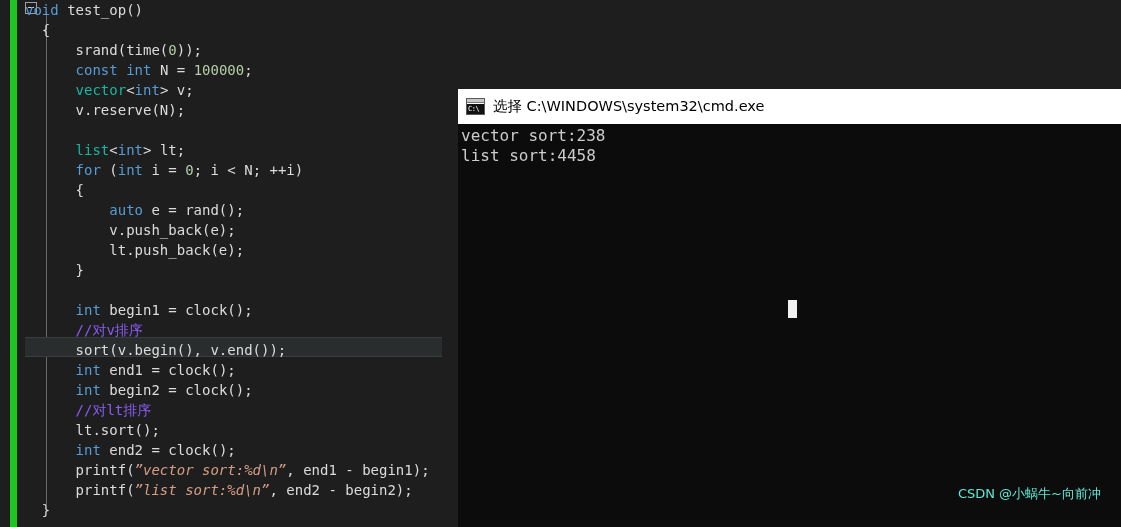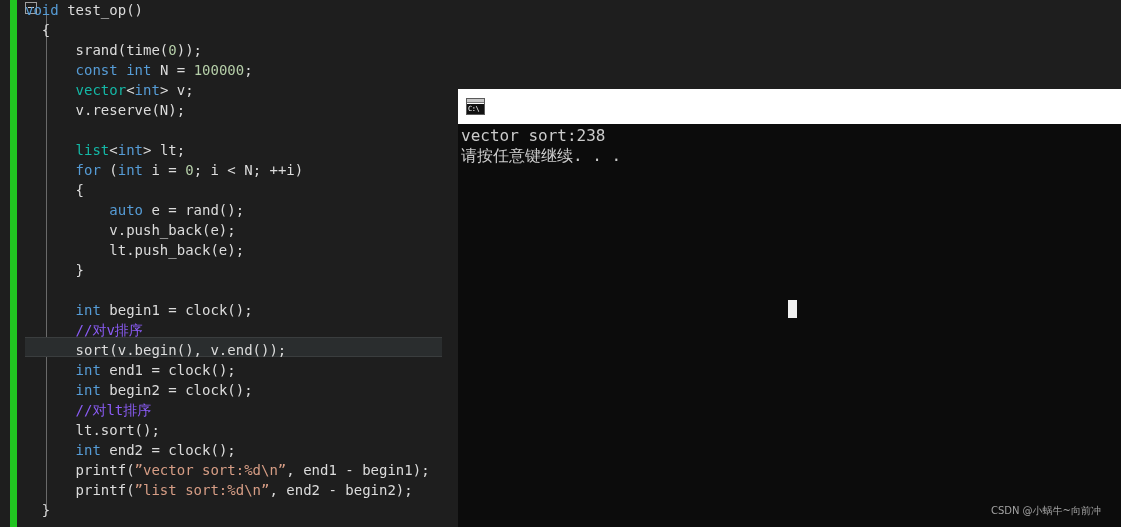--- a/index.html
+++ b/index.html
@@ -74,21 +74,21 @@
     color: #dcdcdc;
   }
   .ln {
     height: 20px;
     padding-left: 25px;
     white-space: pre;
   }
   .kw   { color: #569cd6; }
   .typ  { color: #14b8a6; }
   .num  { color: #b5cea8; }
-  .str  { color: #d69d85; }
+  .str  { color: #d69d85; font-style: italic; }
   .cmt  { color: #8b5cf6; }
   .pln  { color: #dcdcdc; }
 
   
   #console-window {
     position: absolute;
     left: 458px;
     top: 89px;
     width: 663px;
     height: 438px;
@@ -163,24 +163,24 @@
     position: absolute;
     left: 330px;
     top: 176px;
     width: 9px;
     height: 18px;
     background: #f0f0f0;
   }
   #watermark {
     position: absolute;
     right: 20px;
-    bottom: 9px;
+    bottom: 24px;
     font-family: "DejaVu Sans", sans-serif;
-    font-size: 10px;
-    color: #a3a3a3;
+    font-size: 13px;
+    color: #5eead4;
     white-space: pre;
   }
 </style>
 </head>
 <body>
 
 <div id="screen">
 
   <div id="editor">
     <div id="change-bar"></div>
@@ -190,24 +190,25 @@
     <div id="code"><div class="ln"><span class="kw">void</span><span class="pln"> test_op()</span></div><div class="ln"><span class="pln">  {</span></div><div class="ln"><span class="pln">      srand(time(</span><span class="num">0</span><span class="pln">));</span></div><div class="ln"><span class="pln">      </span><span class="kw">const</span><span class="pln"> </span><span class="kw">int</span><span class="pln"> N = </span><span class="num">100000</span><span class="pln">;</span></div><div class="ln"><span class="pln">      </span><span class="typ">vector</span><span class="pln">&lt;</span><span class="kw">int</span><span class="pln">&gt; v;</span></div><div class="ln"><span class="pln">      v.reserve(N);</span></div><div class="ln">&nbsp;</div><div class="ln"><span class="pln">      </span><span class="typ">list</span><span class="pln">&lt;</span><span class="kw">int</span><span class="pln">&gt; lt;</span></div><div class="ln"><span class="pln">      </span><span class="kw">for</span><span class="pln"> (</span><span class="kw">int</span><span class="pln"> i = </span><span class="num">0</span><span class="pln">; i &lt; N; ++i)</span></div><div class="ln"><span class="pln">      {</span></div><div class="ln"><span class="pln">          </span><span class="kw">auto</span><span class="pln"> e = rand();</span></div><div class="ln"><span class="pln">          v.push_back(e);</span></div><div class="ln"><span class="pln">          lt.push_back(e);</span></div><div class="ln"><span class="pln">      }</span></div><div class="ln">&nbsp;</div><div class="ln"><span class="pln">      </span><span class="kw">int</span><span class="pln"> begin1 = clock();</span></div><div class="ln"><span class="pln">      </span><span class="cmt">//对v排序</span></div><div class="ln"><span class="pln">      sort(v.begin(), v.end());</span></div><div class="ln"><span class="pln">      </span><span class="kw">int</span><span class="pln"> end1 = clock();</span></div><div class="ln"><span class="pln">      </span><span class="kw">int</span><span class="pln"> begin2 = clock();</span></div><div class="ln"><span class="pln">      </span><span class="cmt">//对lt排序</span></div><div class="ln"><span class="pln">      lt.sort();</span></div><div class="ln"><span class="pln">      </span><span class="kw">int</span><span class="pln"> end2 = clock();</span></div><div class="ln"><span class="pln">      printf(</span><span class="str">”vector sort:%d\n”</span><span class="pln">, end1 - begin1);</span></div><div class="ln"><span class="pln">      printf(</span><span class="str">”list sort:%d\n”</span><span class="pln">, end2 - begin2);</span></div><div class="ln"><span class="pln">  }</span></div></div>
   </div>
 
   <div id="console-window">
 
     <div id="console-titlebar">
       <span id="cmd-icon">
         <span class="bar"></span>
         <span class="body">C:\</span>
       </span>
+      <span id="console-title-text">选择 C:\WINDOWS\system32\cmd.exe</span>
     </div>
 
     <div id="console-body">
       <div class="console-line">vector sort:238</div>
-      <div class="console-line">请按任意键继续. . .</div>
+      <div class="console-line">list sort:4458</div>
       <div id="console-cursor"></div>
     </div>
 
     <div id="watermark">CSDN @小蜗牛~向前冲</div>
   </div>
 
 </div>
 
 </body></html>

